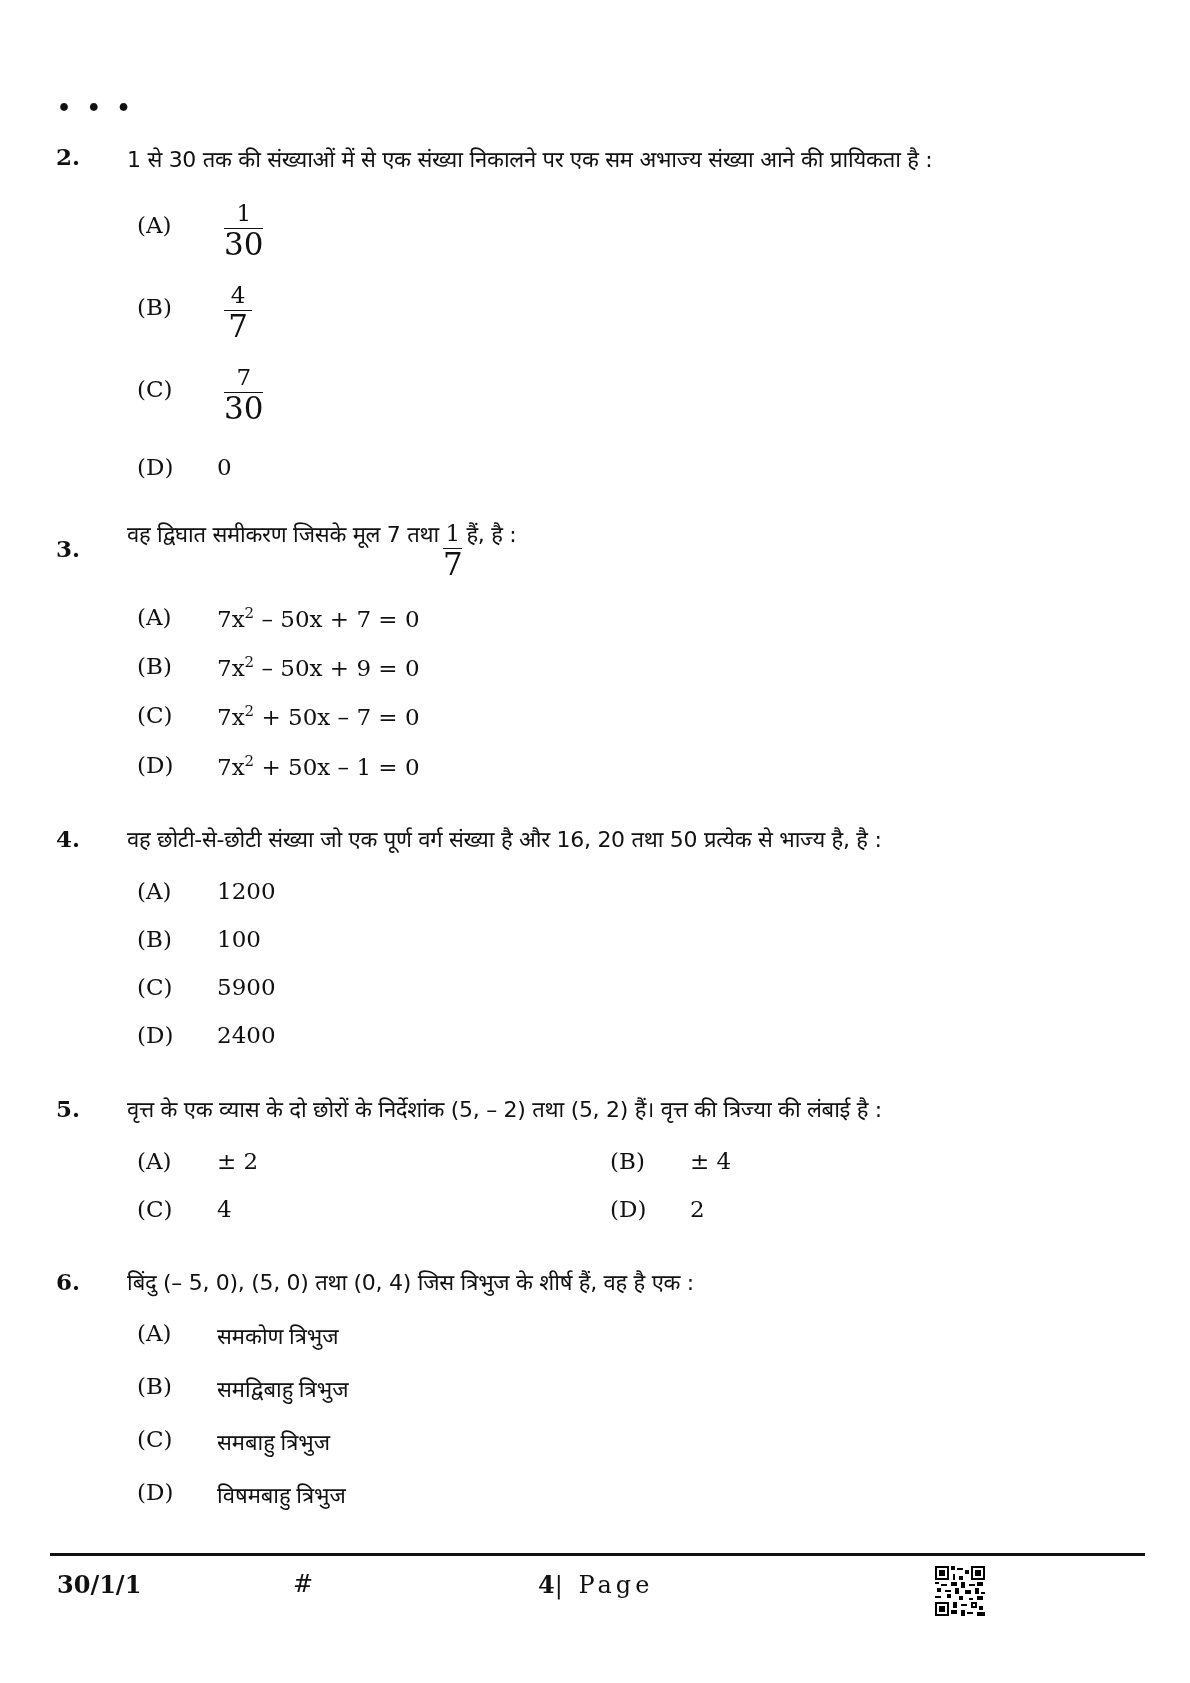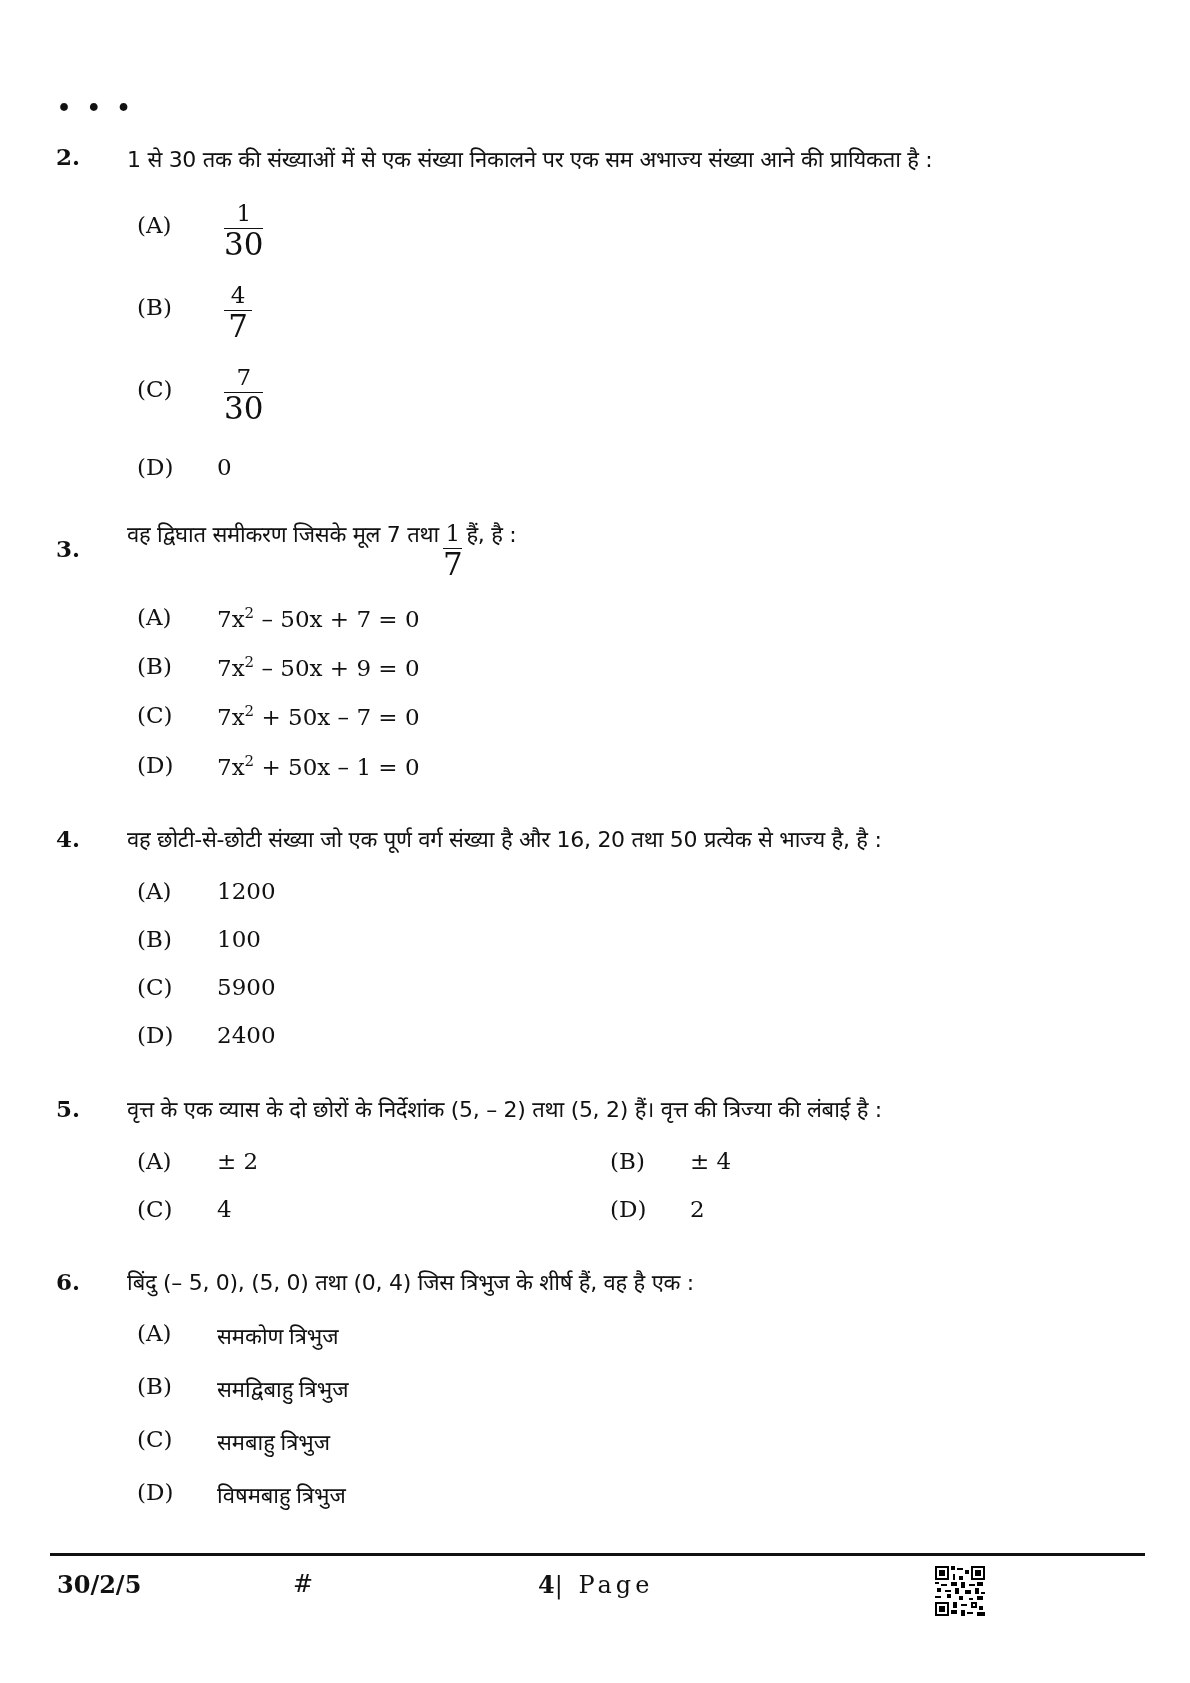--- a/index.html
+++ b/index.html
@@ -160,21 +160,21 @@
       <span class="lbl">(C)</span>
       <span class="val hindi">समबाहु त्रिभुज</span>
     </div>
     <div class="opt" style="left:137px; top:1479px">
       <span class="lbl">(D)</span>
       <span class="val hindi">विषमबाहु त्रिभुज</span>
     </div>
   </div>
 
   <div class="rule"></div>
-  <div class="foot code">30/2/5</div>
+  <div class="foot code">30/1/1</div>
   <div class="foot hash">#</div>
   <div class="foot pg"><b>4</b><span style="font-weight:normal">| </span><span>Page</span></div>
 
   <svg class="qr" viewBox="0 0 25 25" shape-rendering="crispEdges">
     <rect width="25" height="25" fill="#fff"></rect>
     <g fill="#000">
       <rect x="0" y="0" width="7" height="7"></rect>
         <rect x="1" y="1" width="5" height="5" fill="#fff"></rect>
         <rect x="2" y="2" width="3" height="3"></rect>
       <rect x="18" y="0" width="7" height="7"></rect>

